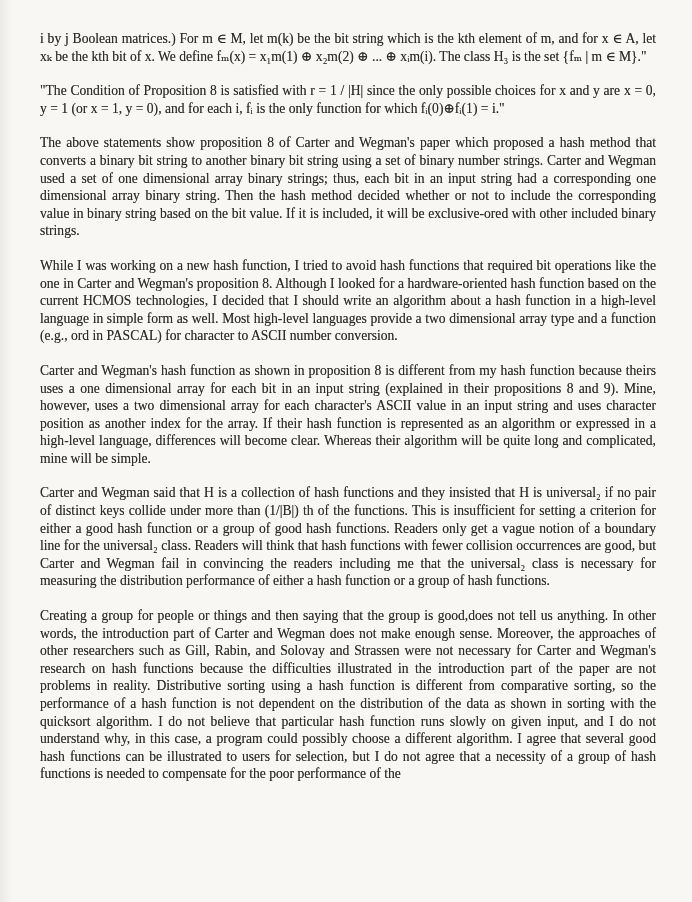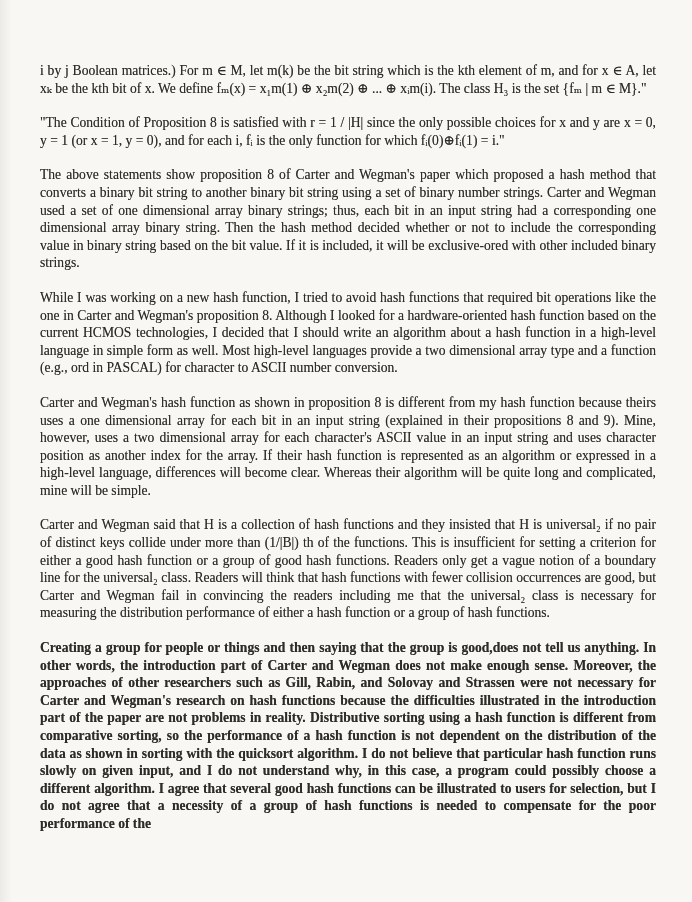--- a/index.html
+++ b/index.html
@@ -21,30 +21,28 @@
   .content {
     position: absolute;
     top: 30px;
     left: 40px;
     width: 616px;
     font-family: "Liberation Serif", "DejaVu Serif", serif;
     font-size: 13.6px;
     line-height: 17.6px;
     color: #2e2c29;
     text-shadow: 0 0 0.5px rgba(40, 38, 35, 0.55);
-    margin-top: 32px;
   }
   .para {
     margin: 0 0 17px 0;
     text-align: justify;
     text-justify: inter-word;
   }
   .para:last-child {
     margin-bottom: 0;
-    font-weight: bold;
   }
 </style>
 </head>
 <body>
 
 <div class="page">
   <div class="content">
     <p class="para">i by j Boolean matrices.)   For m ∈ M, let m(k) be the bit string which is the kth element of m, and for  x ∈ A, let xₖ be the kth bit of x.  We define fₘ(x) = x₁m(1) ⊕ x₂m(2) ⊕ ... ⊕ xᵢm(i).  The class H₃ is the set {fₘ | m ∈ M}."</p>
     <p class="para">"The Condition of Proposition 8 is satisfied with r = 1 / |H| since the only possible choices for x and y are x = 0, y = 1 (or x = 1, y = 0), and for each i, fᵢ is the only function for which fᵢ(0)⊕fᵢ(1) = i."</p>
     <p class="para">The above statements show proposition 8 of  Carter and Wegman's paper which proposed a hash method that converts a binary bit string to another binary bit string using a set of binary number strings.  Carter and Wegman used a set of one dimensional array binary strings; thus, each bit in an input string had a corresponding one dimensional array binary string.  Then the hash method decided whether or not to  include the corresponding value in binary string based on the bit value.  If  it is included, it will be exclusive-ored with other included binary strings.</p>

